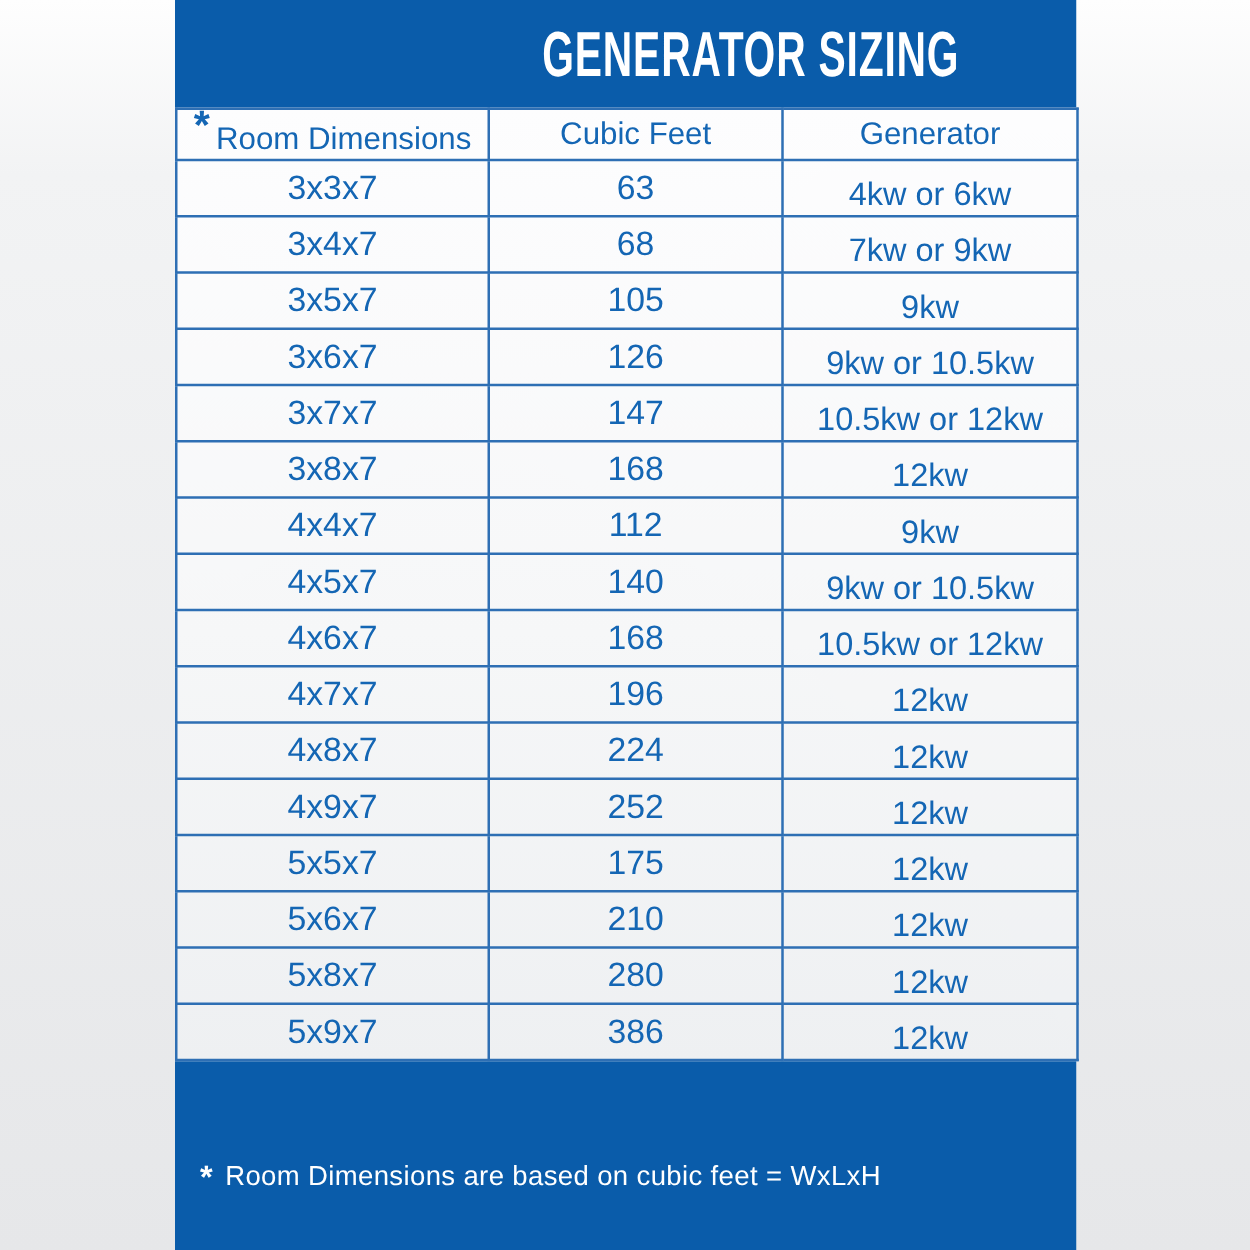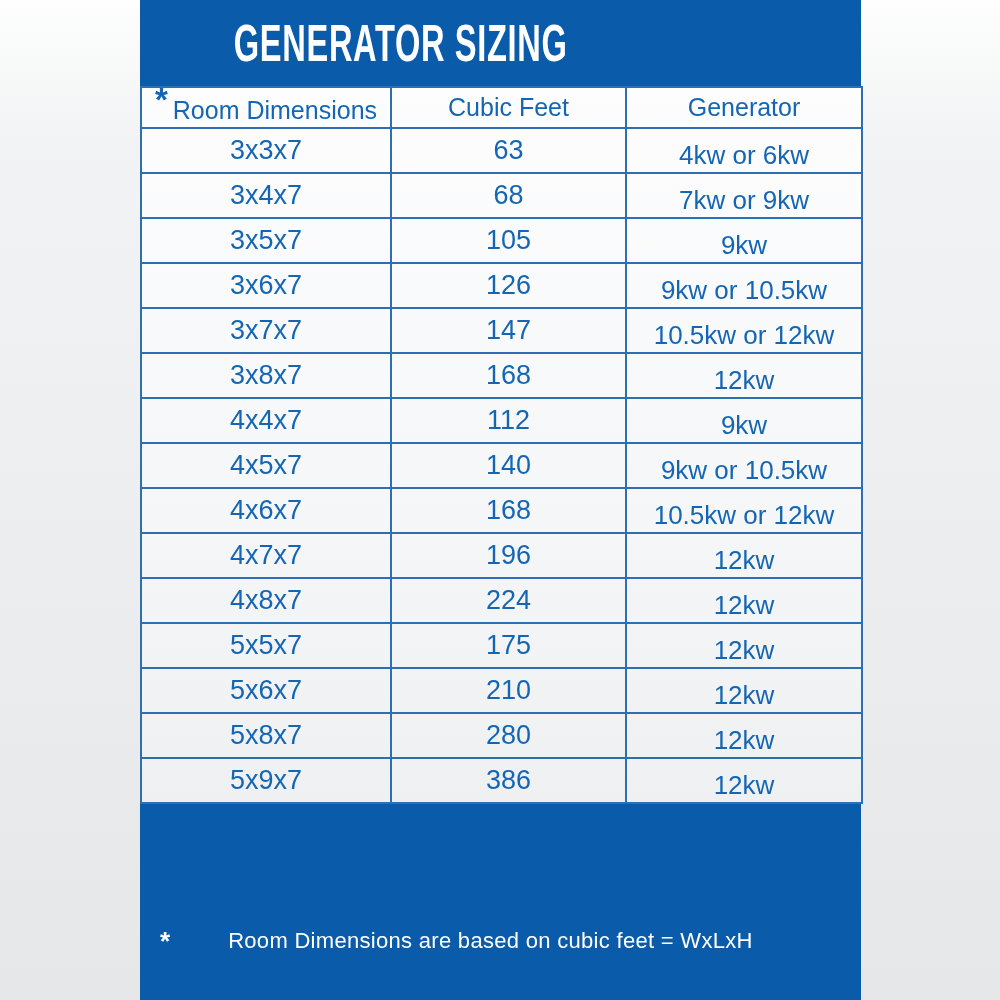--- a/index.html
+++ b/index.html
@@ -21,21 +21,21 @@
     left: 140px; top: 0;
     width: 721px; height: 1000px;
     background: #0a5caa;
   }
   .title-banner {
     position: absolute;
     top: 0; left: 0;
     width: 100%; height: 86px;
     display: flex;
     align-items: center;
-    justify-content: flex-start;
+    justify-content: flex-end;
   }
   .title-text {
     color: #ffffff;
     font-weight: bold;
     font-size: 51px;
     letter-spacing: 1px;
     white-space: nowrap;
     transform: scaleX(0.64);
   }
   table.sizing {
@@ -89,21 +89,20 @@
   }
   .footnote-asterisk {
     font-size: 26px;
     font-weight: bold;
     margin-right: 10px;
     position: relative;
     top: -2px;
   }
   .footnote-text {
     letter-spacing: 0.3px;
-    margin-left: 48px;
   }
 </style>
 </head>
 <body>
 
 <div class="page-bg"></div>
 
 <div class="panel">
 
   <div class="title-banner">
@@ -173,20 +172,25 @@
     <td>4x7x7</td>
     <td>196</td>
     <td class="gen">12kw</td>
   </tr>
         <tr>
     <td>4x8x7</td>
     <td>224</td>
     <td class="gen">12kw</td>
   </tr>
         <tr>
+    <td>4x9x7</td>
+    <td>252</td>
+    <td class="gen">12kw</td>
+  </tr>
+        <tr>
     <td>5x5x7</td>
     <td>175</td>
     <td class="gen">12kw</td>
   </tr>
         <tr>
     <td>5x6x7</td>
     <td>210</td>
     <td class="gen">12kw</td>
   </tr>
         <tr>

